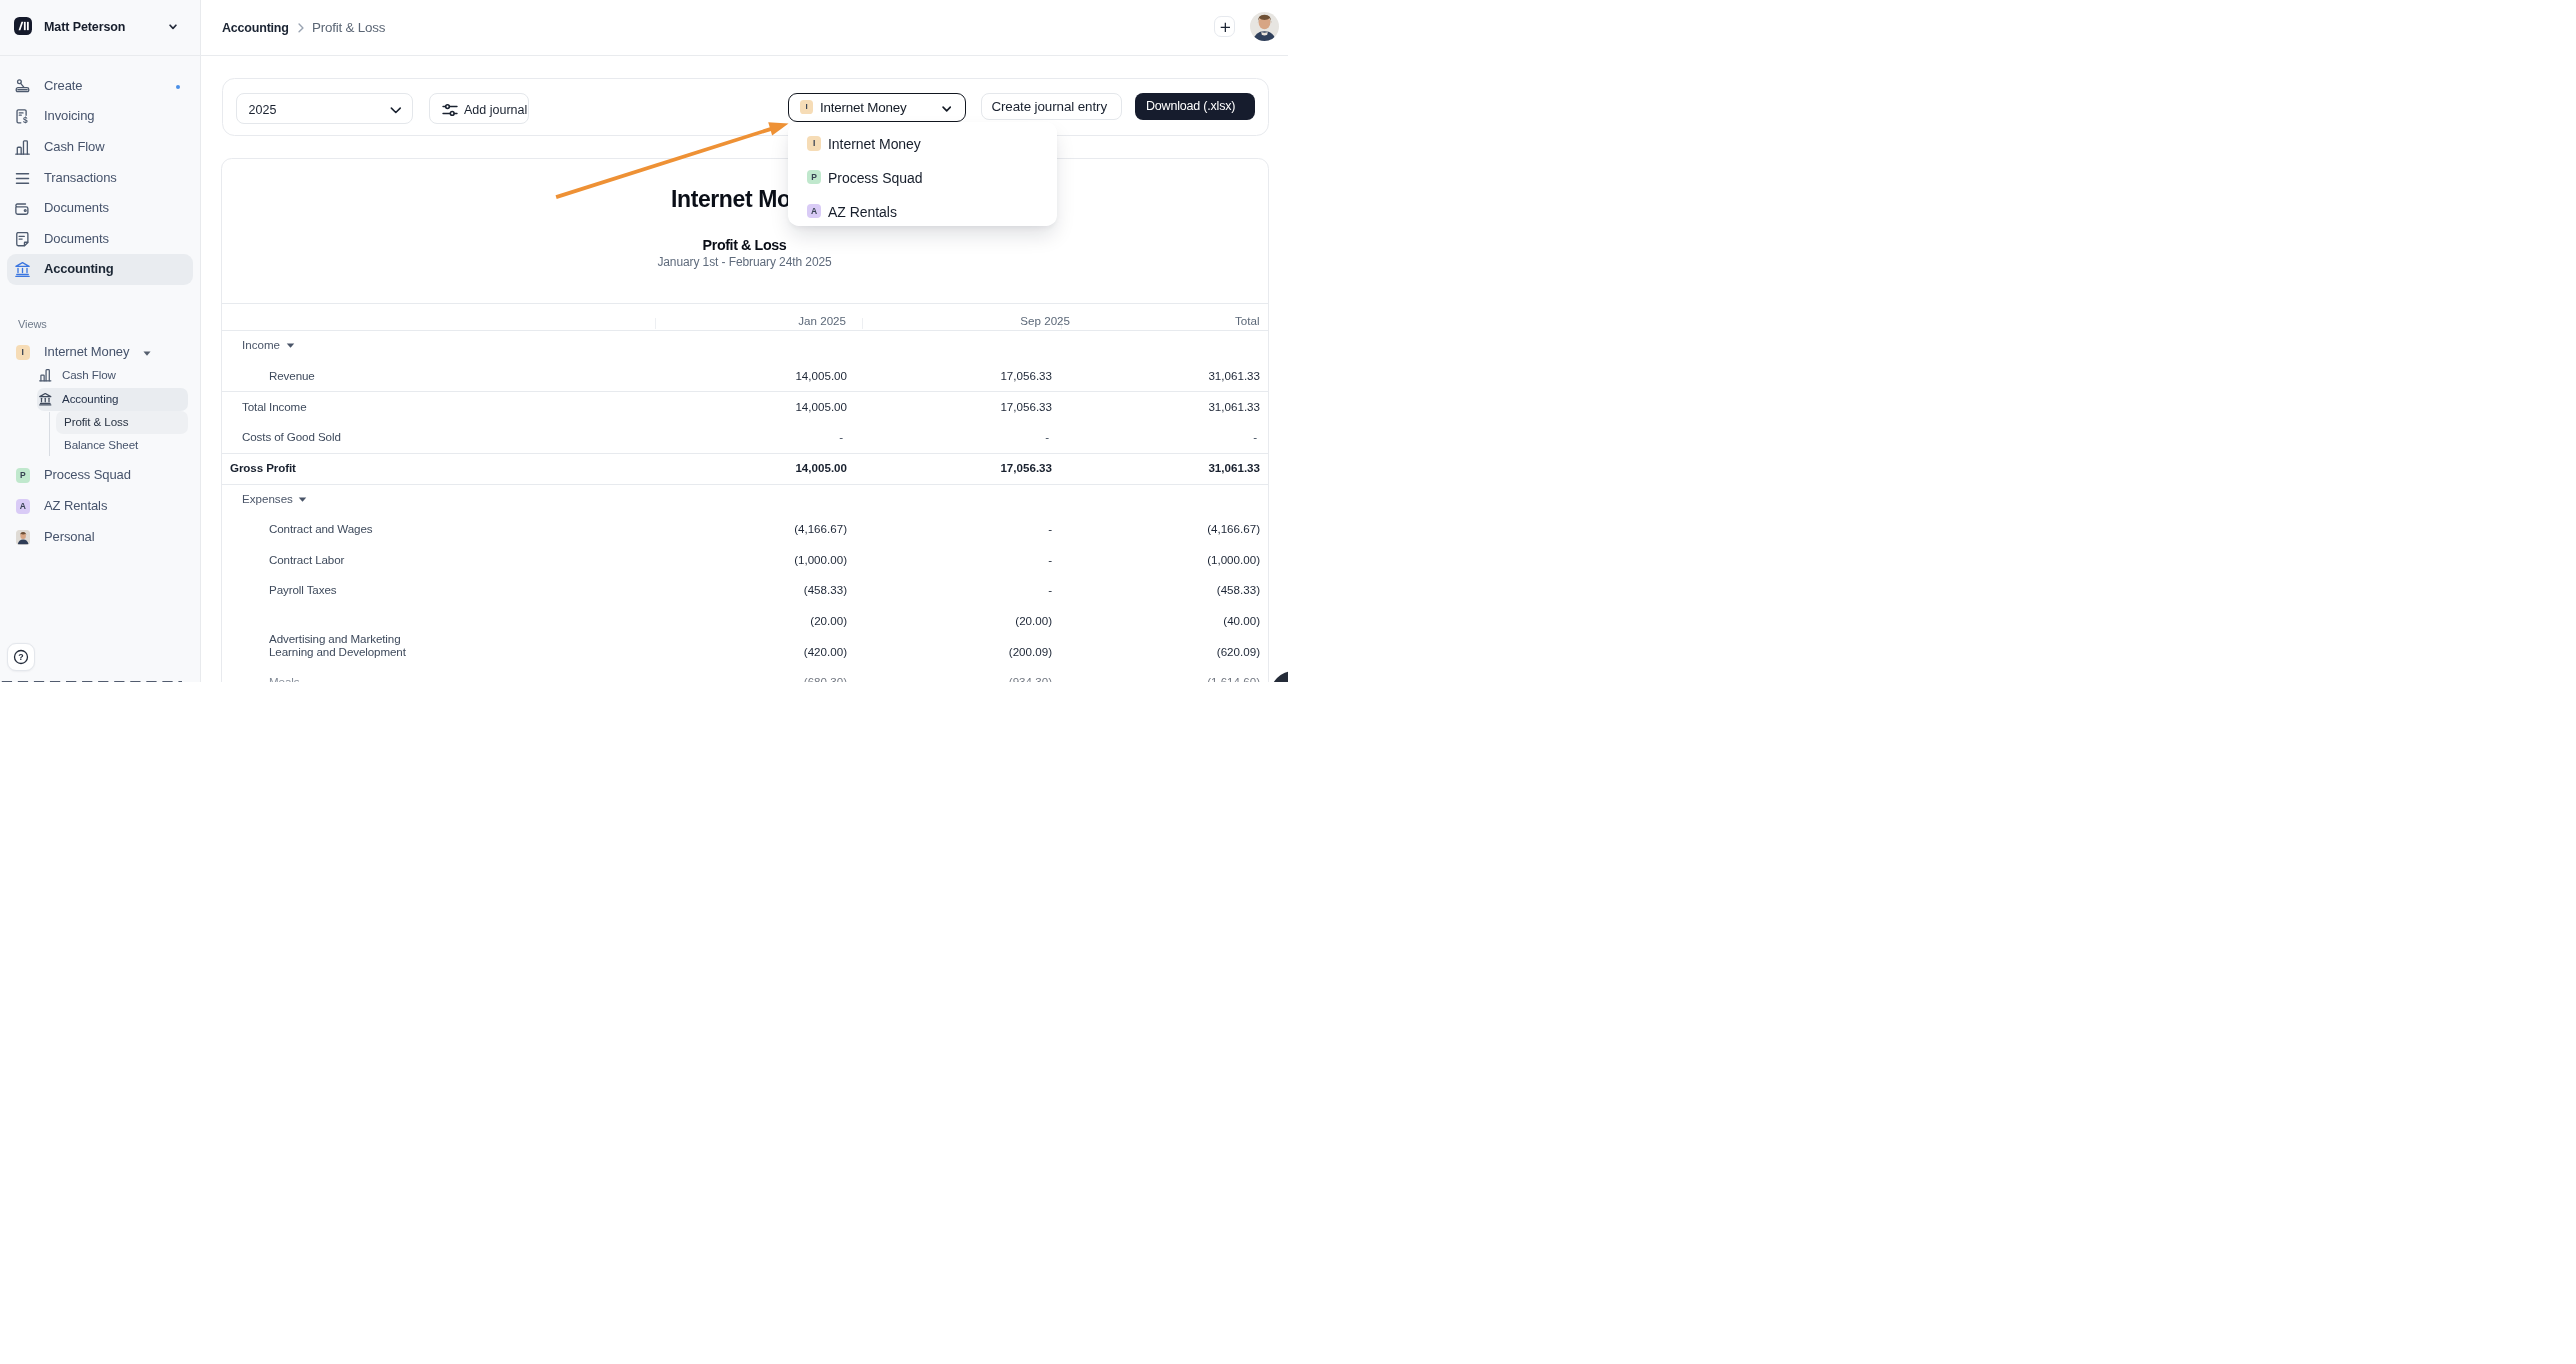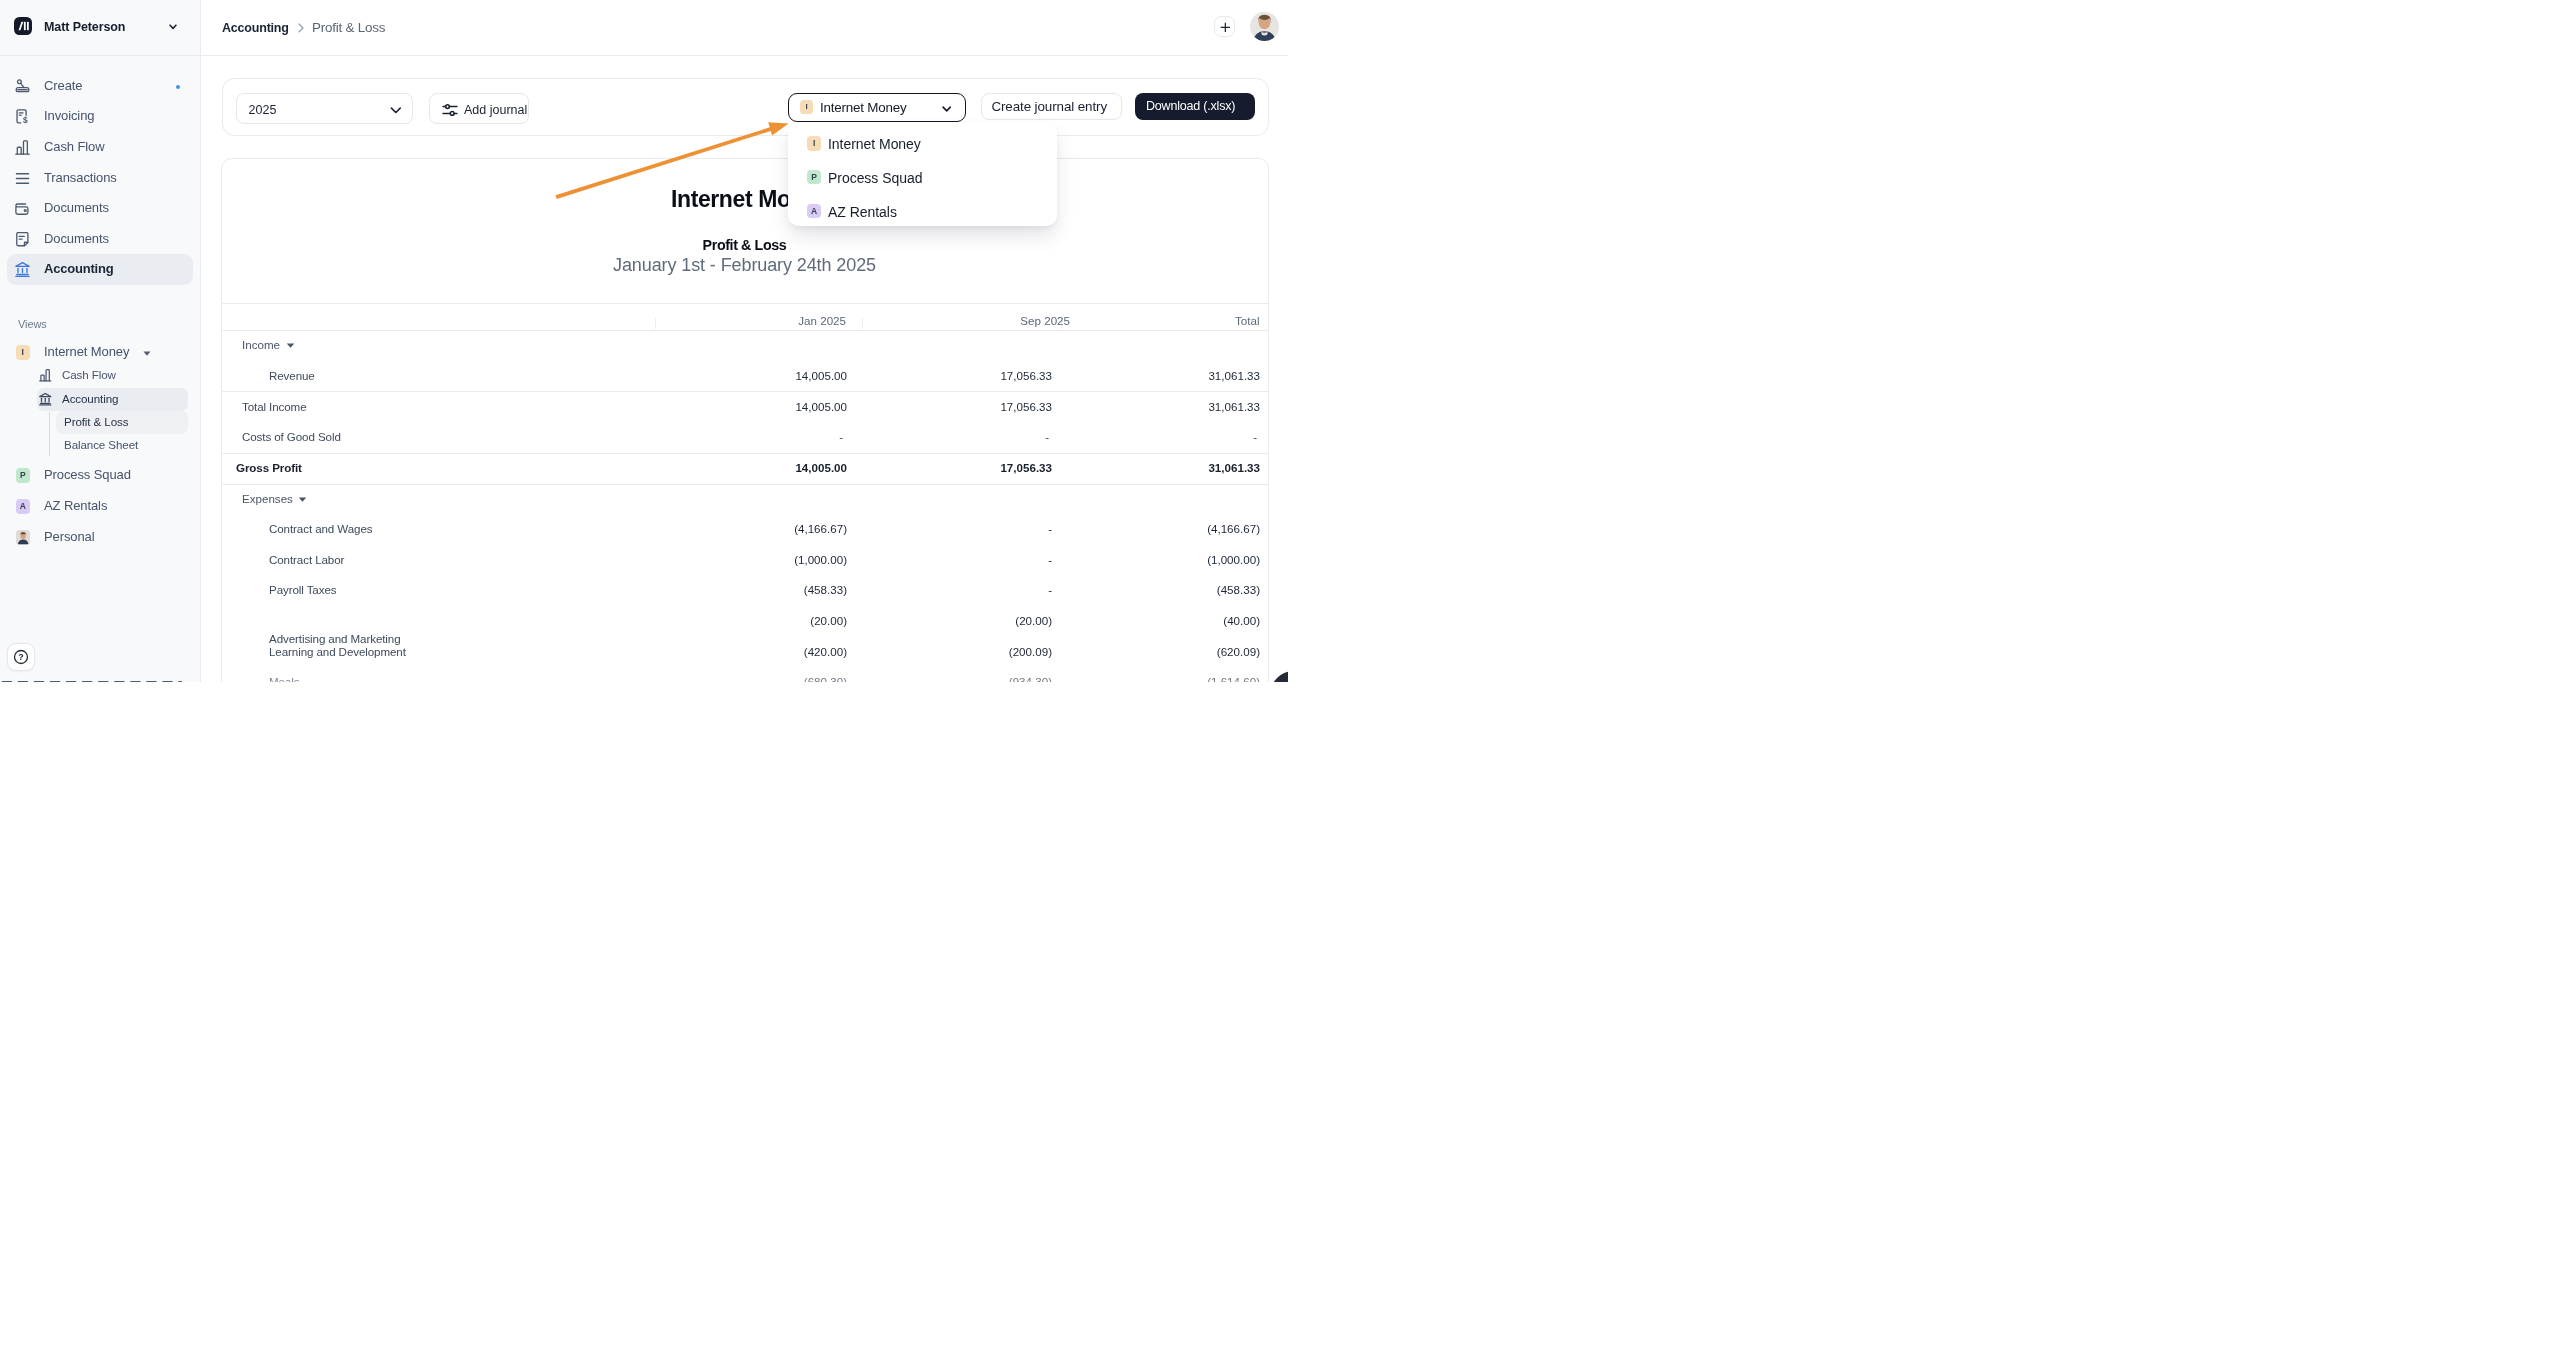--- a/index.html
+++ b/index.html
@@ -229,21 +229,21 @@
   <div class="btn" style="left:981px;top:93px;width:141px;height:27px;border-radius:8px">
     <span class="abs" style="left:9.4px;top:6.2px;font-size:13.4px;line-height:14.3px;letter-spacing:-0.1px">Create journal entry</span>
   </div>
   <div class="abs" style="left:1135px;top:93px;width:120px;height:27px;border-radius:8px;background:#161c2d">
     <span class="abs" style="left:11px;top:6.7px;font-size:12.5px;line-height:13.4px;color:#fff;letter-spacing:-0.2px">Download (.xlsx)</span>
   </div>
 
   <div class="card" style="left:221px;top:158px;width:1048px;height:571px;border-radius:10.7px"></div>
   <div class="abs" style="left:671px;top:188px;font-size:23px;line-height:23px;font-weight:700;color:#0a0e17;letter-spacing:-0.4px">Internet Money</div>
   <div class="abs" style="left:221px;top:237px;width:1047px;text-align:center;font-size:14.3px;font-weight:700;color:#0a0e17;letter-spacing:-0.4px">Profit &amp; Loss</div>
-  <div class="abs" style="left:221px;top:255px;width:1047px;text-align:center;font-size:18px;color:#5f6b7c;letter-spacing:-0.1px">January 1st - February 24th 2025</div>
+  <div class="abs" style="left:221px;top:255px;width:1047px;text-align:center;font-size:12px;color:#5f6b7c;letter-spacing:-0.1px">January 1st - February 24th 2025</div>
 
   <div class="hline" style="top:303px"></div>
   <div class="hline" style="top:330px"></div>
   <div class="hline" style="top:391px"></div>
   <div class="hline" style="top:453px"></div>
   <div class="hline" style="top:484px"></div>
   <div class="abs" style="left:655px;top:318px;width:0.9px;height:11px;background:#edeff2"></div>
   <div class="abs" style="left:862px;top:318px;width:0.9px;height:11px;background:#edeff2"></div>
   <div class="abs" style="left:1061px;top:318px;width:0.9px;height:11px;background:#edeff2"></div>
   <div class="cell hdr" style="right:442px;top:314px">Jan 2025</div>
@@ -258,21 +258,21 @@
   <div class="cell num" style="right:236px;top:369px">17,056.33</div>
   <div class="cell num" style="right:28px;top:369px">31,061.33</div>
   <div class="cell lab" style="left:242px;top:400px">Total Income</div>
   <div class="cell num" style="right:441px;top:400px">14,005.00</div>
   <div class="cell num" style="right:236px;top:400px">17,056.33</div>
   <div class="cell num" style="right:28px;top:400px">31,061.33</div>
   <div class="cell lab" style="left:242px;top:430px">Costs of Good Sold</div>
   <div class="cell lab" style="right:445px;top:430px">-</div>
   <div class="cell lab" style="right:239px;top:430px">-</div>
   <div class="cell lab" style="right:31px;top:430px">-</div>
-  <div class="cell lab bold" style="left:236px;top:461px">Gross Profit</div>
+  <div class="cell lab bold" style="left:230px;top:461px">Gross Profit</div>
   <div class="cell num bold" style="right:441px;top:461px">14,005.00</div>
   <div class="cell num bold" style="right:236px;top:461px">17,056.33</div>
   <div class="cell num bold" style="right:28px;top:461px">31,061.33</div>
   <div class="cell sec" style="left:242px;top:492px">Expenses</div>
   <svg class="abs" style="left:298px;top:497px" width="9" height="5.4" viewBox="0 0 10 6">
       <polygon points="0.8,0.6 9.2,0.6 5,5.4" fill="#4a5568"></polygon>
     </svg>
   <div class="cell lab" style="left:269px;top:522px">Contract and Wages</div>
   <div class="cell num" style="right:441px;top:522px">(4,166.67)</div>
   <div class="cell num" style="right:236px;top:522px">-</div>

